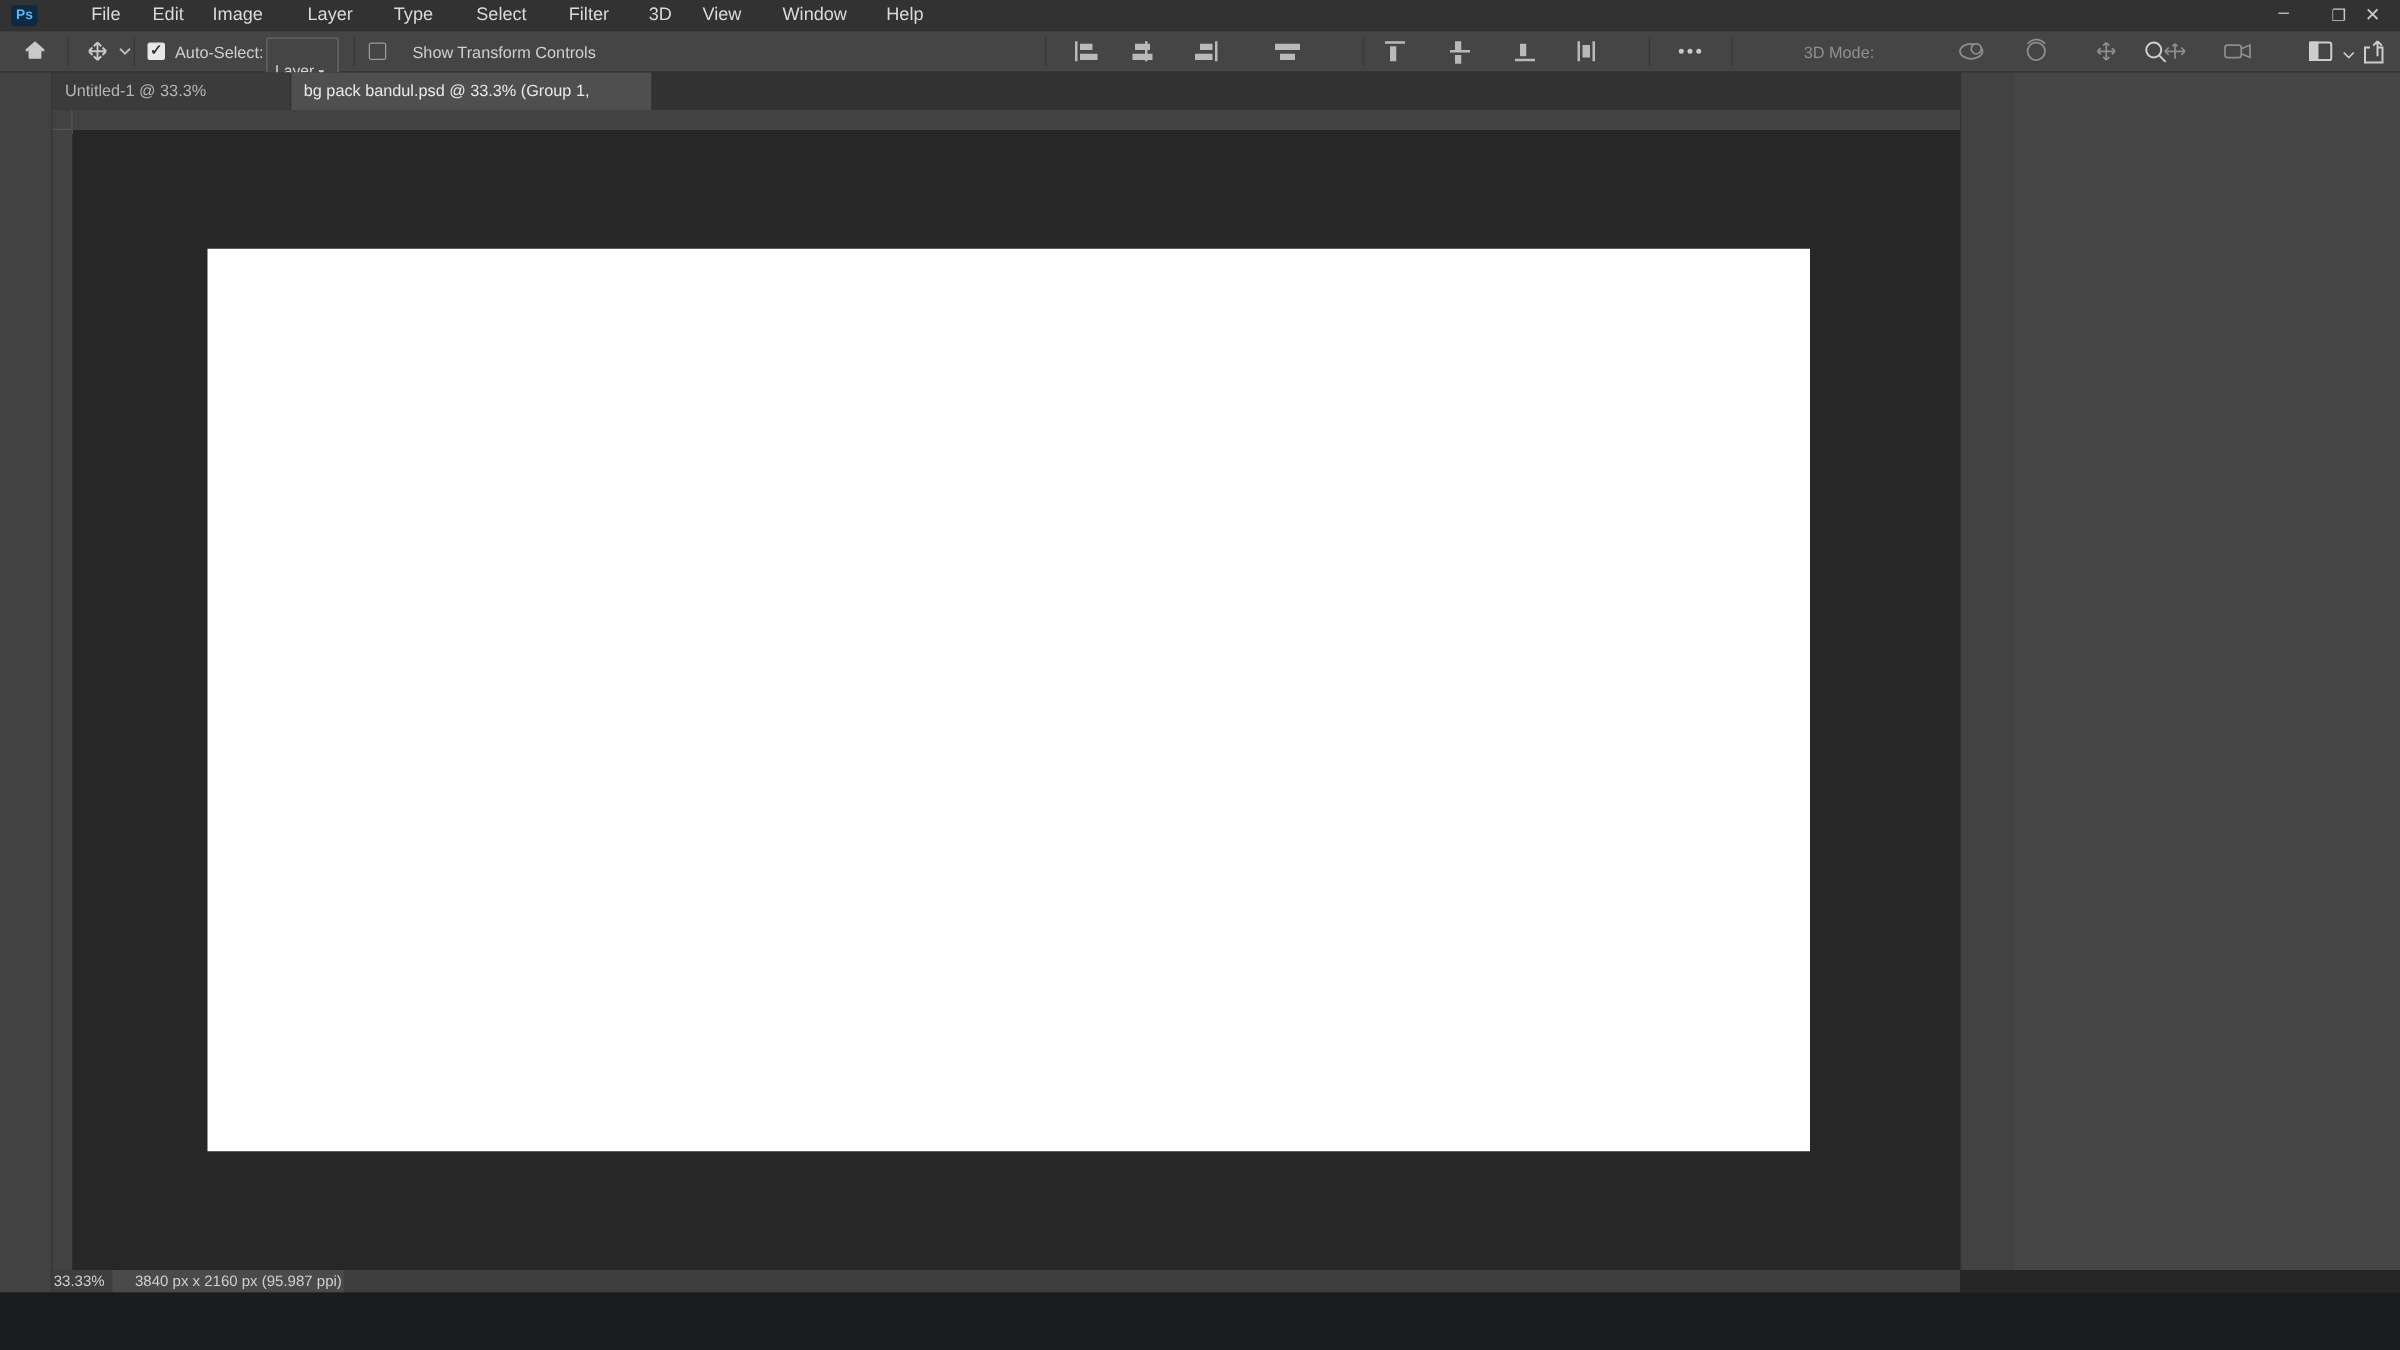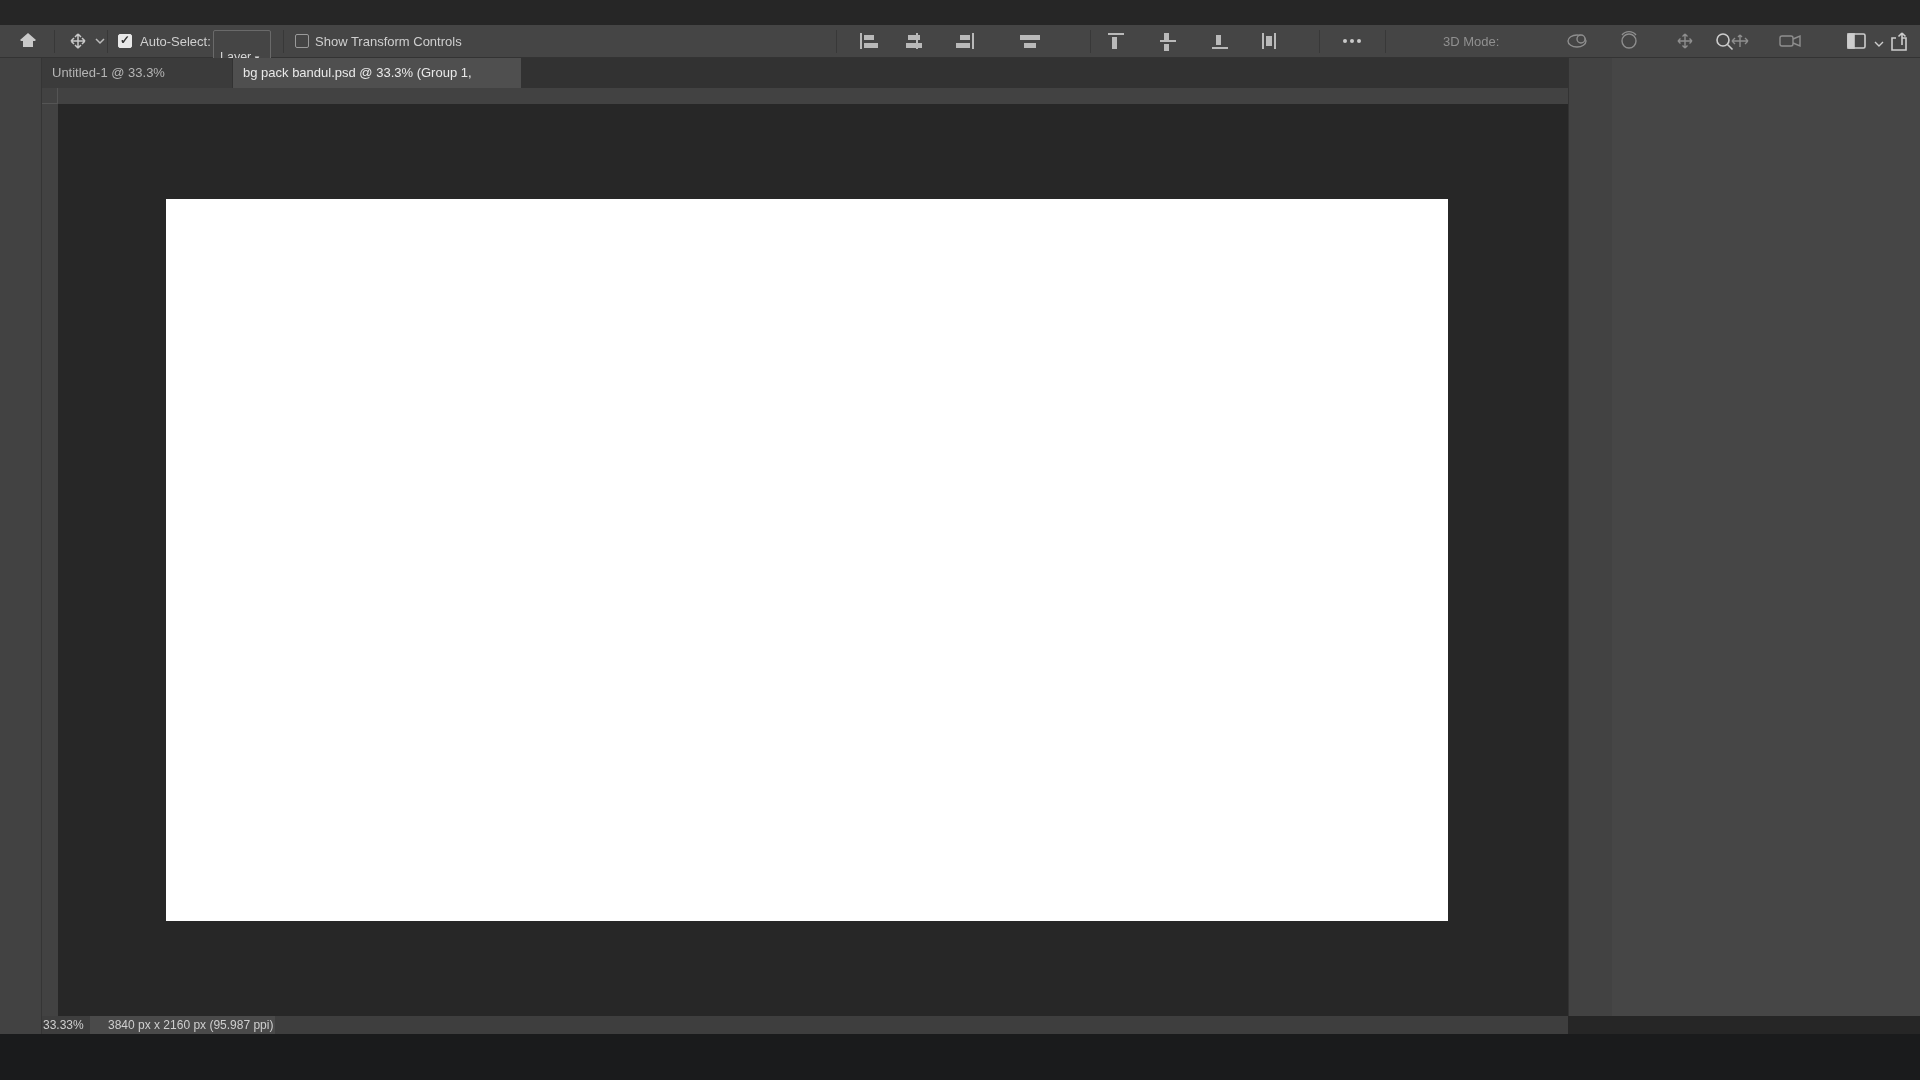--- a/index.html
+++ b/index.html
@@ -44,20 +44,37 @@
   #statusbar { position:absolute; left:42px; top:1016px; width:1526px; height:18px; background:#3e3e3e;
     color:#cfcfcf; font-size:12px; }
   
   #taskbar { position:absolute; left:0; top:1034px; width:1920px; height:46px; background:#1a1b1c; }
   svg { display:block; }
 </style>
 </head>
 <body>
 <div id="stage">
 
+  <div id="menubar">
+    <div id="pslogo">Ps</div>
+    <div class="menu" style="left:73px">File</div>
+    <div class="menu" style="left:122px">Edit</div>
+    <div class="menu" style="left:170px">Image</div>
+    <div class="menu" style="left:246px">Layer</div>
+    <div class="menu" style="left:315px">Type</div>
+    <div class="menu" style="left:381px">Select</div>
+    <div class="menu" style="left:455px">Filter</div>
+    <div class="menu" style="left:519px">3D</div>
+    <div class="menu" style="left:562px">View</div>
+    <div class="menu" style="left:626px">Window</div>
+    <div class="menu" style="left:709px">Help</div>
+    <div class="winbtn" style="left:1805px;font-size:15px;top:-3px">–</div>
+    <div class="winbtn" style="left:1849px">❐</div>
+    <div class="winbtn" style="left:1876px;font-size:15px">✕</div>
+  </div>
 
   <div id="optbar">
     <svg class="abs" style="left:0;top:0" width="1920" height="33" viewBox="0 0 1920 33">
       <g fill="none" stroke="#c9c9c9" stroke-width="1.6">
         <path d="M20 16 L28 9 L36 16 M23 15 v6 h10 v-6" fill="#c9c9c9" stroke="none"></path>
         <path d="M28 8 L20 15 h3 v7 h10 v-7 h3 z" fill="#c9c9c9" stroke="none"></path>
       </g>
 
       <g stroke="#c9c9c9" stroke-width="1.5" fill="none">
         <path d="M78 9 v14 M71 16 h14 M78 9 l-3 3 M78 9 l3 3 M78 23 l-3 -3 M78 23 l3 -3 M71 16 l3 -3 M71 16 l3 3 M85 16 l-3 -3 M85 16 l-3 3"></path>
@@ -107,21 +124,21 @@
           <path d="M1793 14 l7 -3 v10 l-7 -3"></path>
       </g>
     </svg>
     <div class="osep" style="left:54px"></div>
     <div class="osep" style="left:107px"></div>
     <div class="cbx on" style="left:118px"></div>
     <div class="otxt" style="left:140px">Auto-Select:</div>
     <div class="combo" style="left:213px;top:5px;width:58px;height:22px;padding:19px 6px">Layer <span style="font-size:9px">▾</span></div>
     <div class="osep" style="left:283px"></div>
     <div class="cbx" style="left:295px"></div>
-    <div class="otxt" style="left:315px">Show Transform Controls</div>
+    <div class="otxt" style="left:330px">Show Transform Controls</div>
     <div class="osep" style="left:836px"></div>
     <div class="osep" style="left:1090px"></div>
     <div class="osep" style="left:1319px"></div>
     <div class="osep" style="left:1385px"></div>
 
     <svg class="abs" style="left:1700px;top:0" width="220" height="33" viewBox="0 0 220 33">
       <g stroke="#cdcdcd" stroke-width="1.6" fill="none">
         <circle cx="23" cy="15" r="6"></circle>
           <path d="M27.5 19.5 l5 5"></path>
         <rect x="148" y="9" width="17" height="14" rx="1.5"></rect>

